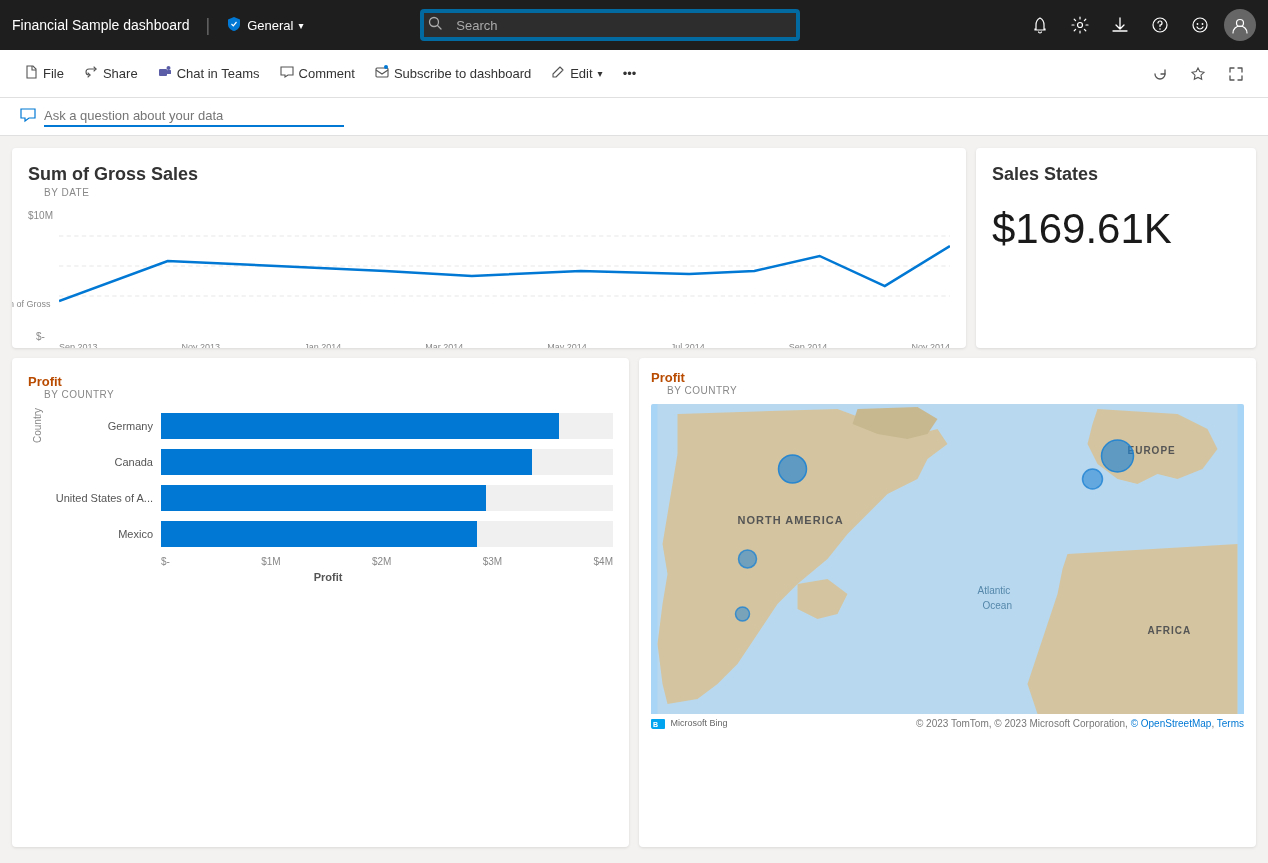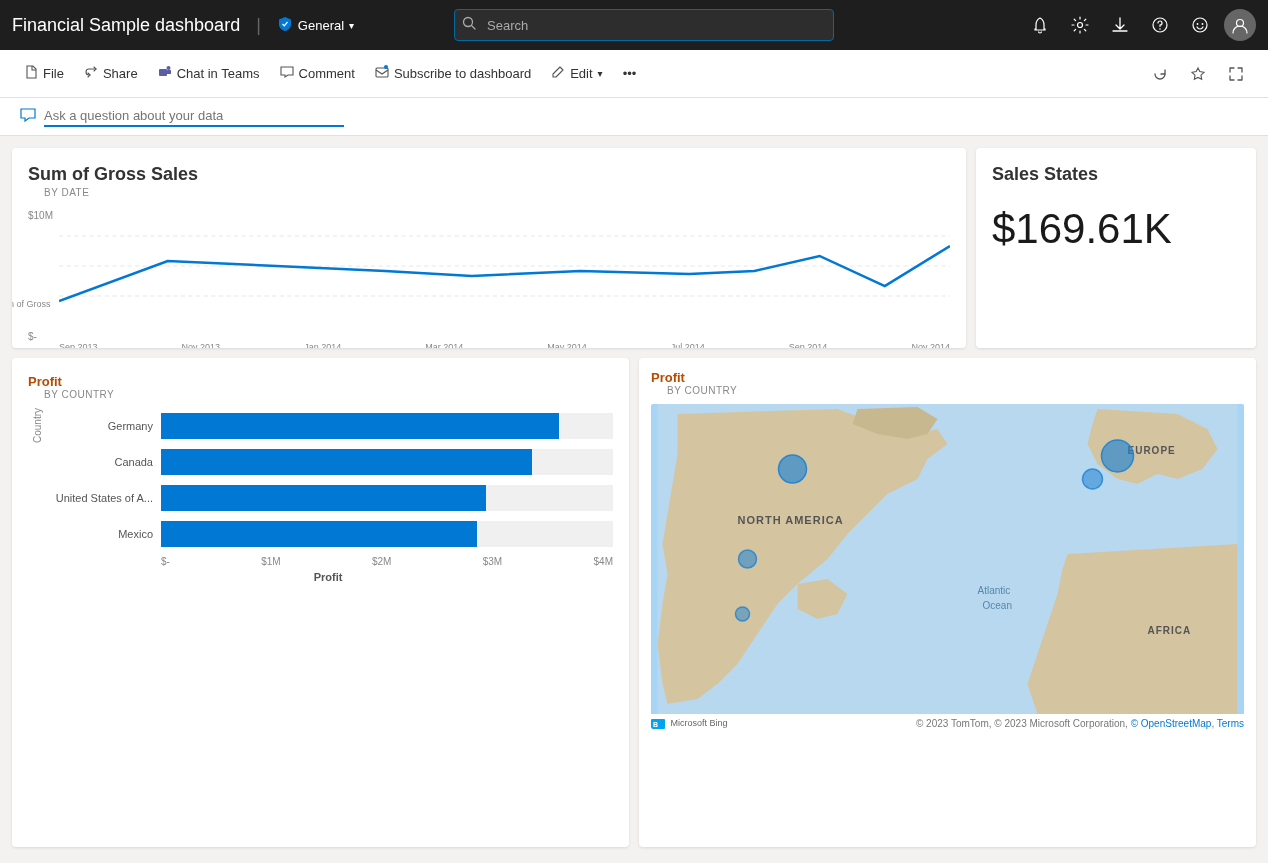--- a/index.html
+++ b/index.html
@@ -12,21 +12,21 @@
       background: #1e1e1e;
       height: 50px;
       display: flex;
       align-items: center;
       padding: 0 12px;
       gap: 10px;
       color: white;
     }
     .nav-title {
       color: white;
-      font-size: 18px;
+      font-size: 14px;
       white-space: nowrap;
     }
     .nav-divider {
       color: #666;
       font-size: 18px;
       margin: 0 6px;
     }
     .nav-badge {
       display: flex;
       align-items: center;
@@ -37,21 +37,21 @@
     .search-box {
       flex: 1;
       max-width: 380px;
       margin: 0 auto;
       position: relative;
     }
     .search-box input {
       width: 100%;
       height: 32px;
       border-radius: 4px;
-      border: 1px solid #0369a1;
+      border: 4px solid #0369a1;
       background: #2d2d2d;
       color: white;
       padding: 0 10px 0 32px;
       font-size: 13px;
       outline: none;
     }
     .search-box input::placeholder { color: #aaa; }
     .search-icon-wrap {
       position: absolute;
       left: 8px;
@@ -443,21 +443,21 @@
   <input type="text" placeholder="Ask a question about your data" style="">
 </div>
 
 <div class="dashboard">
 
   <div class="top-row">
 
     <div class="card">
       <div class="card-title">Sum of Gross Sales</div>
       <div class="card-subtitle">BY DATE</div>
-      <div style="display:flex; height:140px; position:relative;">
+      <div style="display:flex; height:140px; position:relative;text-align:center;">
         <div style="display:flex; flex-direction:column; justify-content:space-between; margin-right:6px; padding: 4px 0;">
           <span style="font-size:10px; color:#888;">$10M</span>
           <span style="font-size:10px; color:#888;">$-</span>
         </div>
         <div style="position:relative; flex:1;">
           <div style="writing-mode:vertical-lr; transform:rotate(180deg); font-size:9px; color:#888; position:absolute; left:-36px; top:50%; transform:translateX(-50%) rotate(-90deg); white-space:nowrap;">Sum of Gross</div>
           <svg width="100%" height="130" viewBox="0 0 820 130" preserveAspectRatio="none">
 
             <line x1="0" y1="30" x2="820" y2="30" stroke="#e8e8e8" stroke-width="1" stroke-dasharray="4,3"></line>
             <line x1="0" y1="60" x2="820" y2="60" stroke="#e8e8e8" stroke-width="1" stroke-dasharray="4,3"></line>

